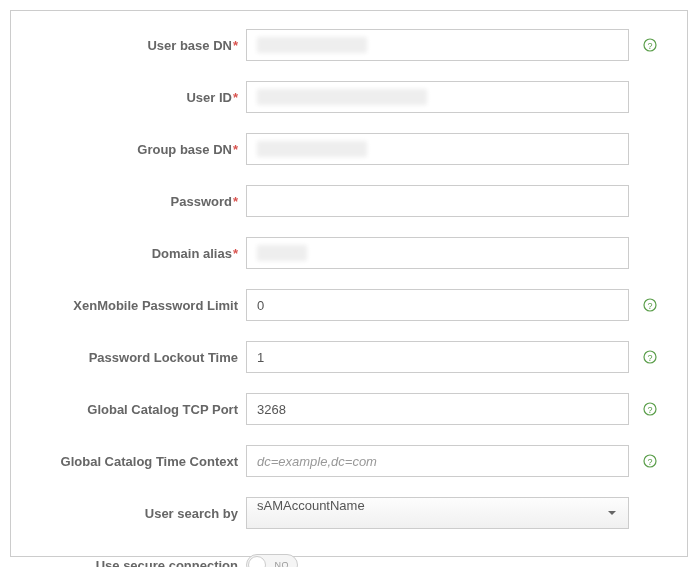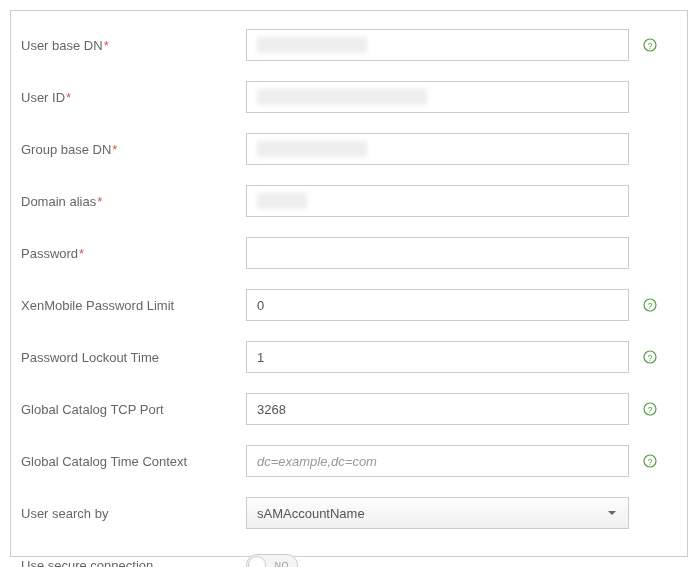--- a/index.html
+++ b/index.html
@@ -17,24 +17,24 @@
       height: 547px;
     }
     .form-row {
       display: flex;
       align-items: center;
       margin-bottom: 20px;
       height: 32px;
     }
     .form-label {
       width: 225px;
-      text-align: left;
+      text-align: right;
       padding-right: 8px;
       color: #666;
-      font-weight: 400;
+      font-weight: 700;
       font-size: 13px;
     }
     .required {
       color: #d9534f;
       margin-left: 1px;
     }
     .form-input {
       flex: 1;
       height: 32px;
       border: 1px solid #ccc;
@@ -53,21 +53,21 @@
       flex: 1;
       height: 32px;
       border: 1px solid #ccc;
       padding: 0 10px;
       font-size: 13px;
       color: #555;
       background: linear-gradient(#fdfdfd, #f0f0f0);
       outline: none;
       position: relative;
       display: flex;
-      align-items: center;
+      align-items: flex-start;
       cursor: pointer;
     }
     .select-caret {
       position: absolute;
       right: 12px;
       top: 50%;
       transform: translateY(-50%);
       width: 0;
       height: 0;
       border-left: 4px solid transparent;
@@ -166,33 +166,33 @@
       <span>Group base DN</span><span class="required">*</span>
     </label>
     <div class="form-input" style="display:flex;align-items:center;">
       <span class="redacted" style="width:110px;"></span>
     </div>
     <span class="help-spacer"></span>
   </div>
 
   <div class="form-row">
     <label class="form-label">
+      <span>Password</span><span class="required">*</span>
+    </label>
+    <input type="password" class="form-input" value="" style="">
+    <span class="help-spacer"></span>
+  </div>
+
+  <div class="form-row">
+    <label class="form-label">
       <span>Domain alias</span><span class="required">*</span>
     </label>
     <div class="form-input" style="display:flex;align-items:center;">
       <span class="redacted" style="width:50px;"></span>
     </div>
-    <span class="help-spacer"></span>
-  </div>
-
-  <div class="form-row">
-    <label class="form-label">
-      <span>Password</span><span class="required">*</span>
-    </label>
-    <input type="password" class="form-input" value="" style="">
     <span class="help-spacer"></span>
   </div>
 
   <div class="form-row">
     <label class="form-label">XenMobile Password Limit</label>
     <input type="text" class="form-input" value="0" style="">
     <span class="help-icon">
       <svg width="14" height="14" viewBox="0 0 14 14">
           <circle cx="7" cy="7" r="6" fill="none" stroke="#5a9e4a" stroke-width="1.2"></circle>
           <text x="7" y="10.5" text-anchor="middle" font-size="9" fill="#5a9e4a" font-family="Arial">?</text>

